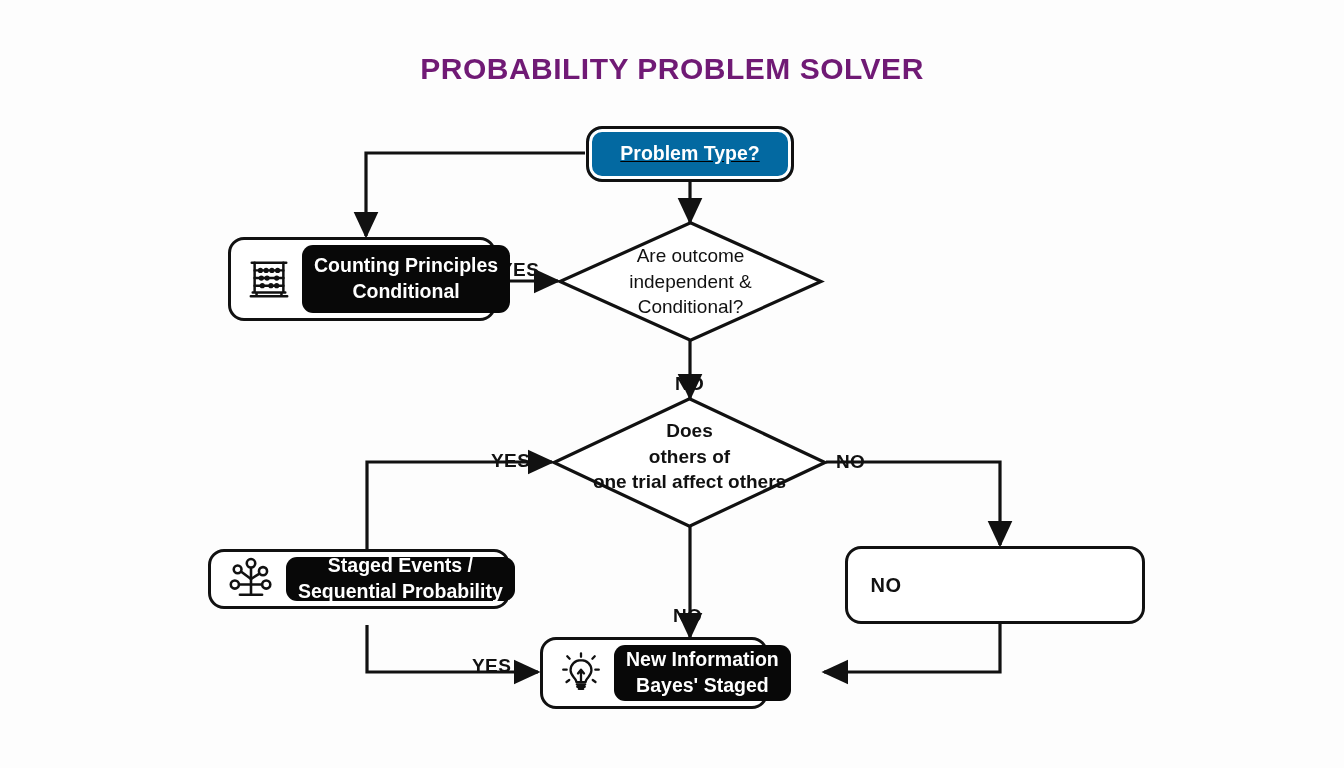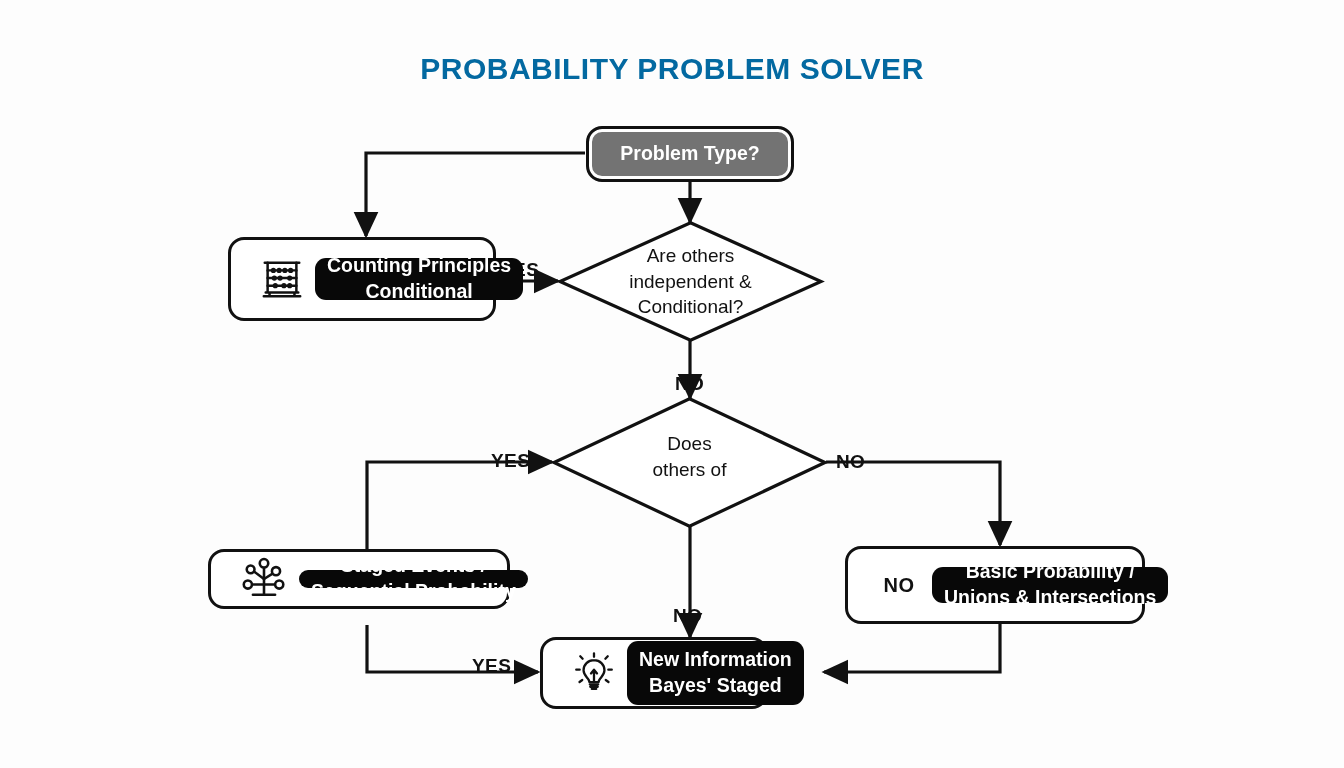--- a/index.html
+++ b/index.html
@@ -33,32 +33,32 @@
   
   .title {
     position: absolute;
     left: 0;
     top: 52px;
     width: 1344px;
     text-align: center;
     font-size: 30px;
     font-weight: bold;
     letter-spacing: 0.5px;
-    color: #0369a1;
+    color: #701a75;
     font-family: "Liberation Sans", sans-serif;
   }
 
   
   .pill {
     position: absolute;
     box-sizing: border-box;
     background: #ffffff;
     border: 3.5px solid #111111;
     border-radius: 16px;
-    padding: 18px;
+    padding: 5px;
     display: flex;
     align-items: stretch;
     box-shadow: 0 0 0 0 transparent;
   }
   .pill .slot {
     flex: 0 0 auto;
     display: flex;
     align-items: center;
     justify-content: center;
     background: #ffffff;
@@ -83,26 +83,27 @@
     box-sizing: border-box;
   }
   .pill .panel .line {
     font-size: 19.5px;
     font-weight: bold;
     line-height: 1.32;
     white-space: nowrap;
     text-align: center;
   }
   .pill.solid {
-    background: #737373;
+    background: #0369a1;
     border: 3.5px solid #111111;
     box-shadow: inset 0 0 0 3px #ffffff;
     align-items: center;
     justify-content: center;
     padding: 0;
+    text-decoration: underline;
   }
   .pill.solid .panel {
     background: transparent;
     border-radius: 0;
   }
 
   
   .diamond-wrap {
     position: absolute;
   }
@@ -220,33 +221,34 @@
       <div class="line">Counting Principles</div>
       <div class="line">Conditional</div>
     </div>
   </div>
 
   <div class="diamond-wrap" style="left:558px; top:221px; width:265px; height:121px;">
     <svg class="dia" width="265" height="121" viewBox="0 0 265 121">
       <polygon points="132.5,1.8 263,60.5 132.5,119.2 2,60.5" fill="#ffffff" stroke="#111111" stroke-width="3.2" stroke-linejoin="miter"></polygon>
     </svg>
     <div class="diamond-text">
-      <div>Are others</div>
+      <div>Are outcome</div>
       <div>independent &amp;</div>
       <div>Conditional?</div>
     </div>
   </div>
 
-  <div class="diamond-wrap" style="left:552px; top:397px; width:275px; height:131px;">
+  <div class="diamond-wrap" style="left:552px; top:397px; width:275px; height:131px;font-weight:bold;">
     <svg class="dia" width="275" height="131" viewBox="0 0 275 131">
       <polygon points="137.5,1.8 273,65.5 137.5,129.2 2,65.5" fill="#ffffff" stroke="#111111" stroke-width="3.2" stroke-linejoin="miter"></polygon>
     </svg>
     <div class="diamond-text" style="transform:translateY(-6px);">
       <div>Does</div>
       <div>others of</div>
+      <div>one trial affect others</div>
     </div>
   </div>
 
   <div class="pill" style="left:208px; top:549px; width:302px; height:60px;">
     <div class="slot" style="width:70px;">
       <span class="icon">
         <svg width="48" height="48" viewBox="0 0 52 52" fill="none" stroke="#111111" stroke-width="2.8" stroke-linecap="round" stroke-linejoin="round">
           <path d="M26 11 L26 43"></path>
           <path d="M26 26 L14 17"></path>
           <path d="M26 26 L37 19"></path>
@@ -264,27 +266,23 @@
     <div class="panel">
       <div class="line">Staged Events /</div>
       <div class="line">Sequential Probability</div>
     </div>
   </div>
 
   <div class="pill" style="left:845px; top:546px; width:300px; height:78px;">
     <div class="slot" style="width:66px;">
       <span class="slot-label">NO</span>
     </div>
-    <div class="panel">
-      <div class="line">Basic Probability /</div>
-      <div class="line">Unions &amp; Intersections</div>
-    </div>
-  </div>
-
-  <div class="pill" style="left:540px; top:637px; width:228px; height:72px;align-items:center;">
+  </div>
+
+  <div class="pill" style="left:540px; top:637px; width:228px; height:72px;">
     <div class="slot" style="width:66px;">
       <span class="icon">
         <svg width="44" height="44" viewBox="0 0 48 48" fill="none" stroke="#111111" stroke-width="2.5" stroke-linecap="round" stroke-linejoin="round">
           <path d="M24 10 C17.4 10 12.6 15 12.6 21 C12.6 25.2 15.2 27.6 17.2 30 C18.3 31.3 18.8 32.4 19 34 L29 34 C29.2 32.4 29.7 31.3 30.8 30 C32.8 27.6 35.4 25.2 35.4 21 C35.4 15 30.6 10 24 10 Z"></path>
           <path d="M19.4 36.3 L28.6 36.3 M19.9 39 L28.1 39"></path>
           <path d="M21.6 41.4 L26.4 41.4"></path>
           <path d="M24 20.5 L24 34 M24 20.5 L20.7 24.5 M24 20.5 L27.3 24.5"></path>
           <path d="M24 2.6 L24 6.4"></path>
           <path d="M8.4 20.4 L4.6 20.4"></path>
           <path d="M43.4 20.4 L39.6 20.4"></path>

